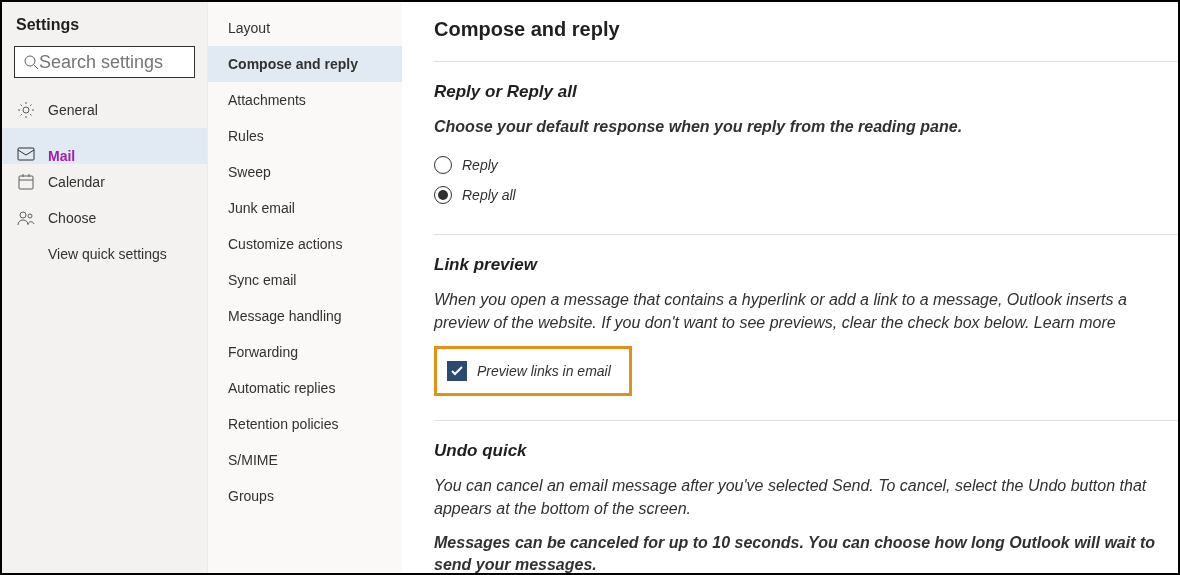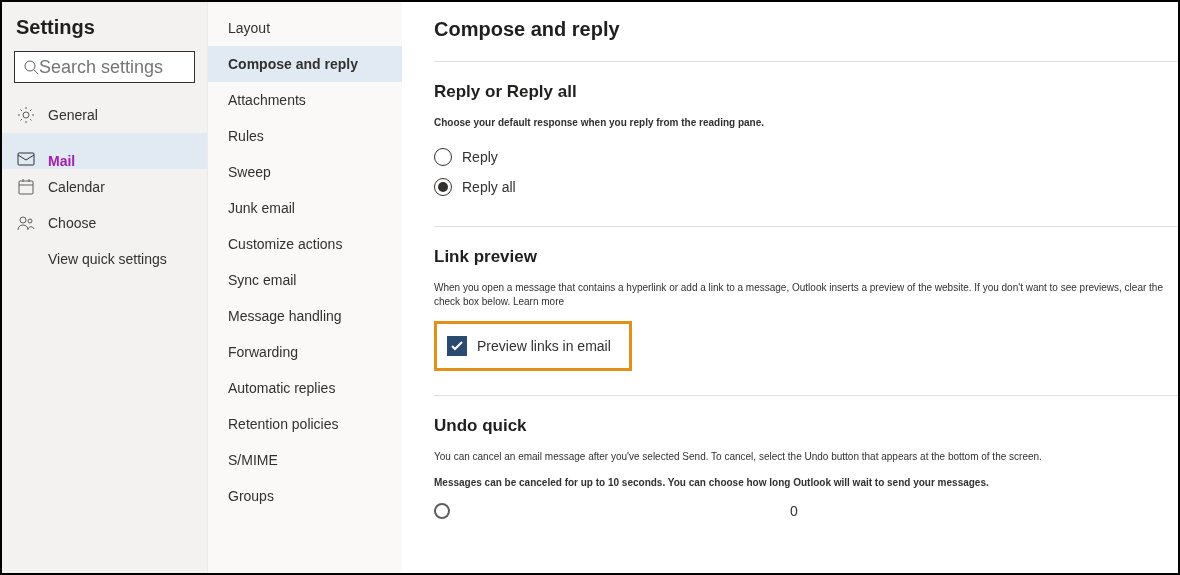--- a/index.html
+++ b/index.html
@@ -18,21 +18,21 @@
     height: 100%;
   }
   
   .sidebar-left {
     width: 205px;
     background: #f3f2f1;
     padding-top: 14px;
     flex-shrink: 0;
   }
   .sidebar-left h1 {
-    font-size: 20px;
+    font-size: 16px;
     font-weight: 700;
     padding: 0 14px 12px 14px;
     color: #201f1e;
   }
   .search-box {
     margin: 0 12px 14px 12px;
     border: 1px solid #323130;
     background: #fff;
     display: flex;
     align-items: center;
@@ -107,29 +107,30 @@
   }
   .main h2 {
     font-size: 20px;
     font-weight: 700;
     color: #201f1e;
     margin-bottom: 20px;
   }
   .section {
     border-top: 1px solid #e1dfdd;
     padding: 20px 0 24px 0;
+    font-style: italic;
   }
   .section h3 {
     font-size: 17px;
     font-weight: 600;
     color: #201f1e;
     margin-bottom: 14px;
   }
   .section p {
-    font-size: 10px;
+    font-size: 16px;
     color: #323130;
     margin-bottom: 12px;
     line-height: 1.4;
     margin-top: 7px;
   }
   .bold { font-weight: 600; }
   .radio-row {
     display: flex;
     align-items: center;
     height: 30px;

